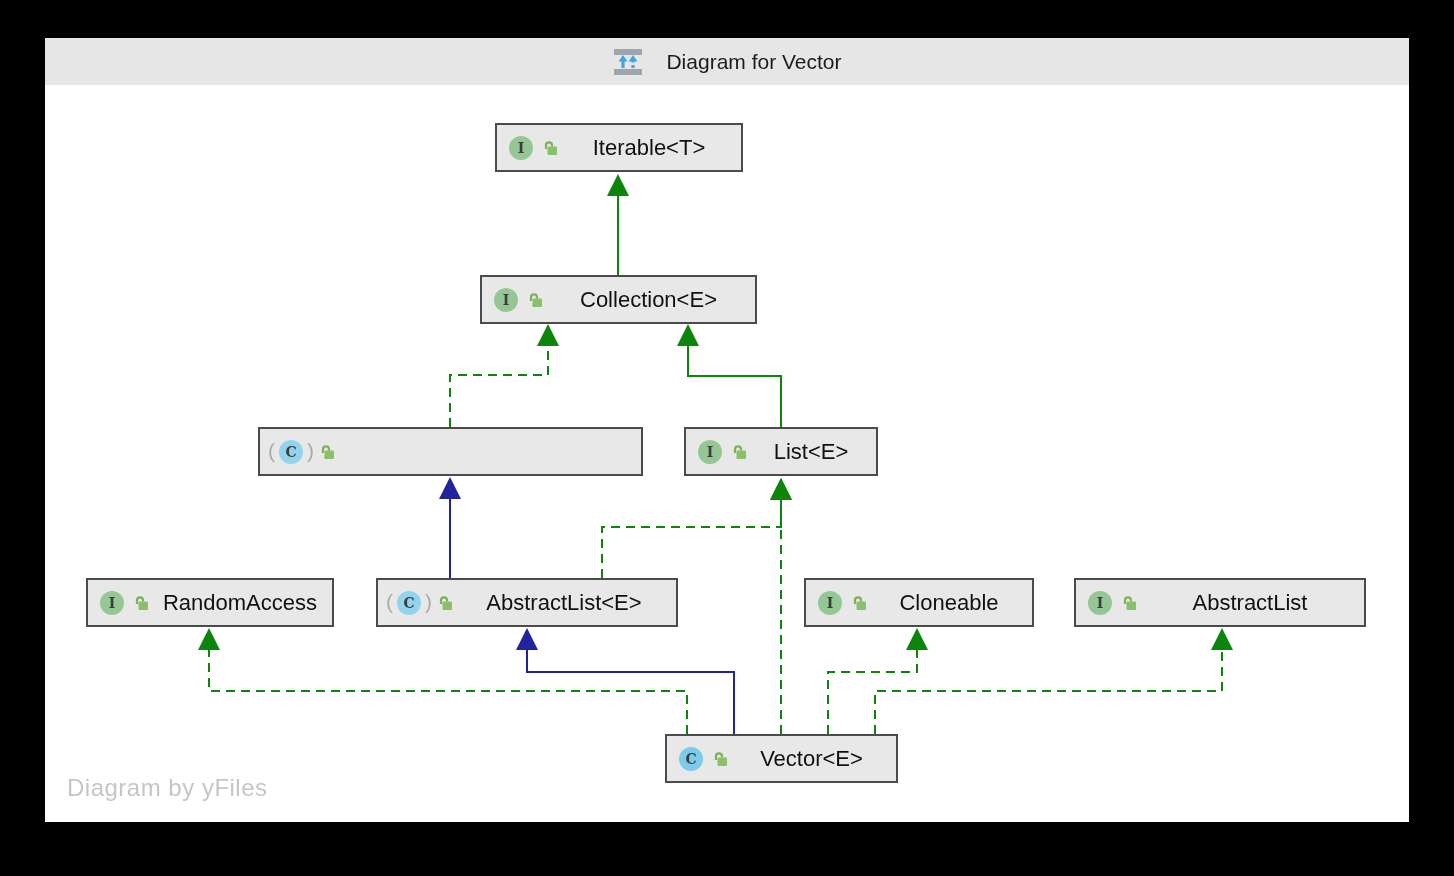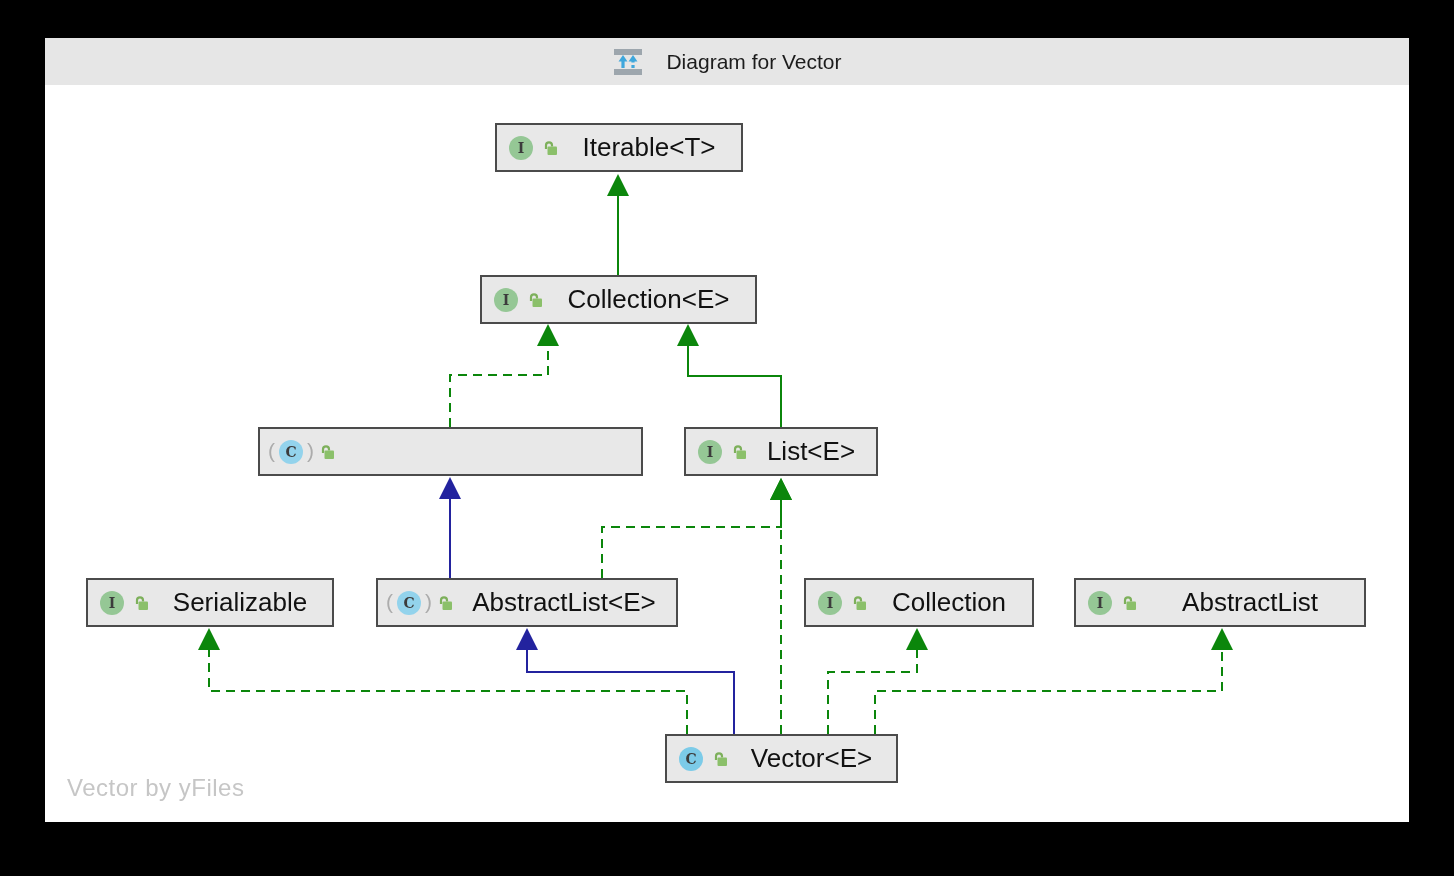--- a/index.html
+++ b/index.html
@@ -5,21 +5,21 @@
   html,body{margin:0;padding:0;background:#000;}
   .stage{position:relative;width:1454px;height:876px;background:#000;
          font-family:"Liberation Sans",sans-serif;overflow:hidden;}
   .panel{position:absolute;left:45px;top:38px;width:1364px;height:784px;background:#ffffff;}
   .titlebar{position:absolute;left:0;top:0;width:100%;height:47px;background:#E6E6E6;
             display:flex;align-items:center;justify-content:center;gap:22px;}
   .titlebar .title{font-size:21px;color:#1c1c1c;}
   #edges{position:absolute;left:0;top:0;width:1454px;height:876px;pointer-events:none;}
   .node{position:absolute;box-sizing:border-box;background:#E8E8E8;border:2px solid #4B4B4B;
         display:flex;align-items:center;gap:8px;padding:0 10px 0 12px;}
-  .node .label{flex:1;text-align:center;font-size:26px;color:#111;white-space:nowrap;}
+  .node .label{flex:1;text-align:center;font-size:22px;color:#111;white-space:nowrap;}
   .circle{width:24px;height:24px;border-radius:50%;display:flex;align-items:center;justify-content:center;
           font-family:"DejaVu Serif",serif;font-size:14px;font-weight:bold;color:#3c3c3c;flex:0 0 auto;}
   .iface{background:#95C795;}
   .cls{background:#7CCBE8;}
   .cls.abstract{background:#93D3EC;}
   .paren{color:#ACACAC;font-size:21px;margin:0 -4px;flex:0 0 auto;transform:translateY(-1px);}
   .lock{flex:0 0 auto;margin-left:1px;}
   .watermark{position:absolute;left:22px;top:736px;font-size:24px;color:#C6C6C6;letter-spacing:.5px;}
 </style>
 </head>
@@ -31,21 +31,21 @@
       <svg class="tb-icon" width="32" height="28" viewBox="0 0 32 28">
         <rect x="2" y="1" width="28" height="6" fill="#9DA6AD"></rect>
         <rect x="2" y="21" width="28" height="6" fill="#9DA6AD"></rect>
         <line x1="11" y1="20" x2="11" y2="12" stroke="#3FA7DC" stroke-width="3.2"></line>
         <polygon points="11,7 6.5,13.5 15.5,13.5" fill="#3FA7DC"></polygon>
         <line x1="21" y1="20" x2="21" y2="12" stroke="#3FA7DC" stroke-width="3.2" stroke-dasharray="3 2.5"></line>
         <polygon points="21,7 16.5,13.5 25.5,13.5" fill="#3FA7DC"></polygon>
       </svg>
       <span class="title">Diagram for Vector</span>
     </div>
-    <div class="watermark">Vector by yFiles</div>
+    <div class="watermark">Diagram by yFiles</div>
   </div>
 
   <svg id="edges">
       <polyline points="618,275 618,178" fill="none" stroke="#0B860B" stroke-width="2"></polyline>
       <polygon points="618,174 607,196 629,196" fill="#0B860B"></polygon>
       <polyline points="450,427 450,375 548,375 548,328" fill="none" stroke="#0B860B" stroke-width="2" stroke-dasharray="9 6"></polyline>
       <polygon points="548,324 537,346 559,346" fill="#0B860B"></polygon>
       <polyline points="781,427 781,376 688,376 688,328" fill="none" stroke="#0B860B" stroke-width="2"></polyline>
       <polygon points="688,324 677,346 699,346" fill="#0B860B"></polygon>
       <polyline points="450,578 450,481" fill="none" stroke="#23239E" stroke-width="2"></polyline>
@@ -100,41 +100,41 @@
     </svg>
     <span class="label">List&lt;E&gt;</span>
   </div>
 
   <div class="node" style="left: 86px; top: 578px; width: 248px; height: 49px;">
     <span class="circle iface">I</span>
     <svg class="lock" width="17" height="17" viewBox="0 0 17 17">
       <path d="M4 10 V6.3 a3 3 0 0 1 6 0 V7.4" fill="none" stroke="#7DB05B" stroke-width="2.2"></path>
       <rect x="5.5" y="7.5" width="9.5" height="8.5" rx="1" fill="#8BC06A"></rect>
     </svg>
-    <span class="label">Serializable</span>
+    <span class="label">RandomAccess</span>
   </div>
 
   <div class="node" style="left: 376px; top: 578px; width: 302px; height: 49px;">
     <span class="paren">(</span>
     <span class="circle cls abstract">C</span>
     <span class="paren">)</span>
     <svg class="lock" width="17" height="17" viewBox="0 0 17 17">
       <path d="M4 10 V6.3 a3 3 0 0 1 6 0 V7.4" fill="none" stroke="#7DB05B" stroke-width="2.2"></path>
       <rect x="5.5" y="7.5" width="9.5" height="8.5" rx="1" fill="#8BC06A"></rect>
     </svg>
     <span class="label">AbstractList&lt;E&gt;</span>
   </div>
 
   <div class="node" style="left: 804px; top: 578px; width: 230px; height: 49px;">
     <span class="circle iface">I</span>
     <svg class="lock" width="17" height="17" viewBox="0 0 17 17">
       <path d="M4 10 V6.3 a3 3 0 0 1 6 0 V7.4" fill="none" stroke="#7DB05B" stroke-width="2.2"></path>
       <rect x="5.5" y="7.5" width="9.5" height="8.5" rx="1" fill="#8BC06A"></rect>
     </svg>
-    <span class="label">Collection</span>
+    <span class="label">Cloneable</span>
   </div>
 
   <div class="node" style="left: 1074px; top: 578px; width: 292px; height: 49px;">
     <span class="circle iface">I</span>
     <svg class="lock" width="17" height="17" viewBox="0 0 17 17">
       <path d="M4 10 V6.3 a3 3 0 0 1 6 0 V7.4" fill="none" stroke="#7DB05B" stroke-width="2.2"></path>
       <rect x="5.5" y="7.5" width="9.5" height="8.5" rx="1" fill="#8BC06A"></rect>
     </svg>
     <span class="label">AbstractList</span>
   </div>

